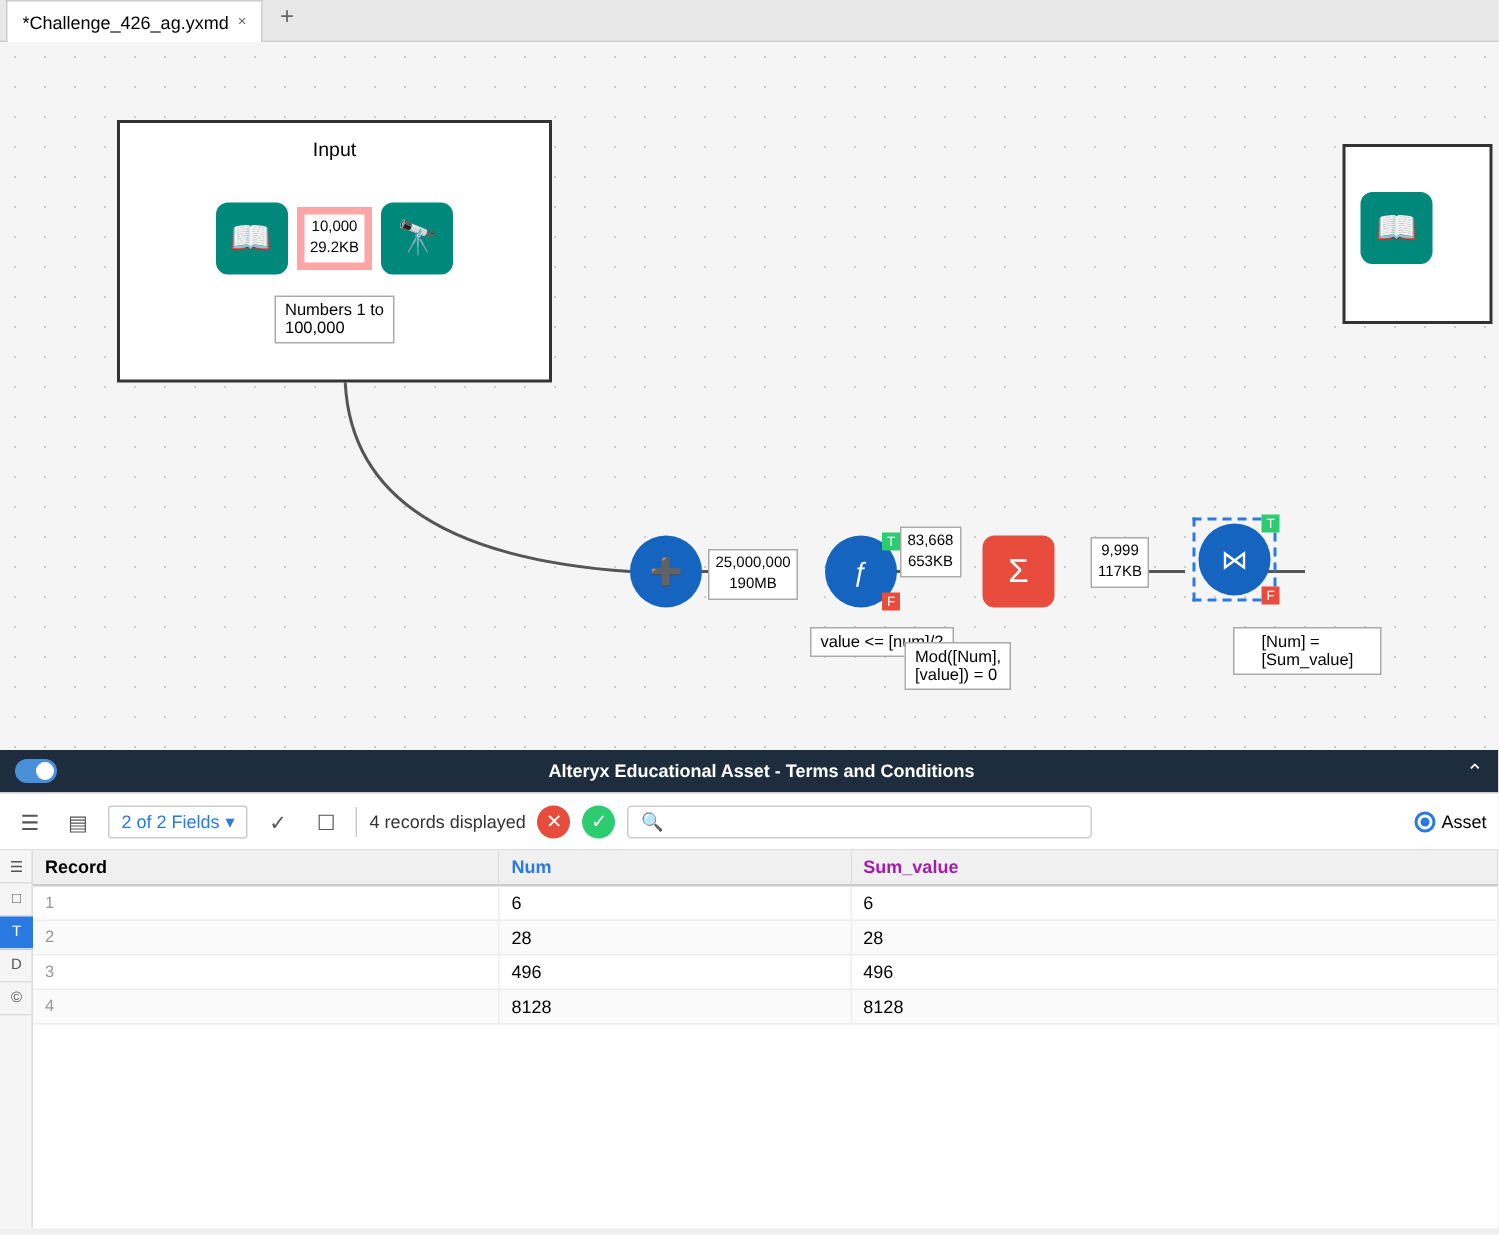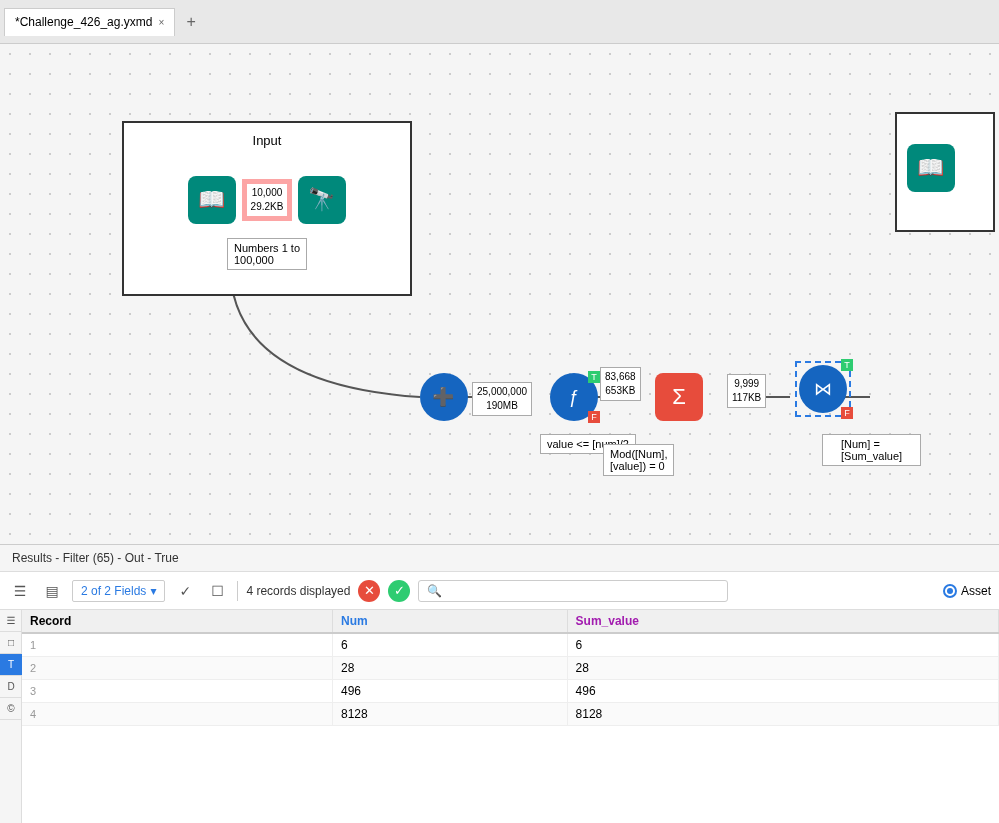--- a/index.html
+++ b/index.html
@@ -1,24 +1,24 @@
 <!DOCTYPE html>
 <html><head>
   <meta charset="utf-8">
   <style>
     * { box-sizing: border-box; margin: 0; padding: 0; }
     body { font-family: 'Segoe UI', Arial, sans-serif; font-size: 12px; background: #f0f0f0; overflow: hidden; }
 
     
     .tab-bar {
       display: flex;
-      align-items: center;
+      align-items: flex-start;
       background: #e8e8e8;
       border-bottom: 1px solid #ccc;
-      height: 44px;
+      height: 28px;
       padding: 0 4px;
     }
     .tab {
       display: flex;
       align-items: center;
       background: white;
       border: 1px solid #ccc;
       border-bottom: none;
       padding: 4px 10px;
       font-size: 12px;
@@ -49,31 +49,30 @@
       background-color: #f5f5f5;
       background-image: radial-gradient(circle, #ccc 1px, transparent 1px);
       background-size: 20px 20px;
       width: 999px;
       height: 500px;
       overflow: hidden;
     }
 
     .input-box {
       position: absolute;
-      top: 77px;
+      top: 52px;
       left: 78px;
       width: 290px;
       height: 175px;
       border: 2px solid #333;
       background: white;
       display: flex;
       flex-direction: column;
       align-items: center;
       padding-top: 10px;
-      margin-left: 44px;
     }
     .input-box-label {
       font-size: 13px;
       margin-bottom: 8px;
     }
 
     .node-icon {
       width: 48px;
       height: 48px;
       border-radius: 8px;
@@ -466,28 +465,30 @@
   </div>
 
   <div style="position:absolute;top:400px;left:603px;background:white;border:1px solid #aaa;font-size:11px;padding:3px 6px;">
     Mod([Num],<br>[value]) = 0
   </div>
 
   <div style="position:absolute;top:390px;left:822px;background:white;border:1px solid #aaa;font-size:11px;padding:3px 18px;">
     [Num] =<br>[Sum_value]
   </div>
 
+  <div class="terms-bar">
+    <div class="terms-toggle"></div>
+    <span class="terms-text">Alteryx Educational Asset - Terms and Conditions</span>
+    <span class="terms-expand">⌃</span>
+  </div>
 
 </div>
 
 <div class="results-panel">
 
-  <div class="results-header">
-    <span>Results - Filter (65) - Out - True</span>
-  </div>
 
   <div class="results-toolbar">
 
     <button class="toolbar-icon-btn">☰</button>
     <button class="toolbar-icon-btn">▤</button>
 
     <div class="fields-dropdown">
       <span>2 of 2 Fields</span>
       <span>▾</span>
     </div>

